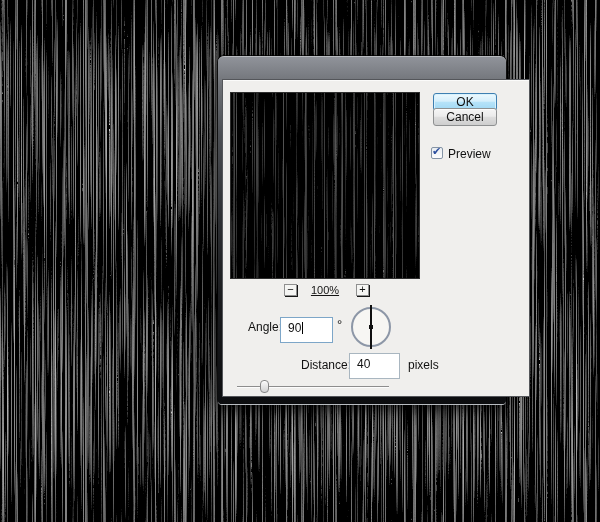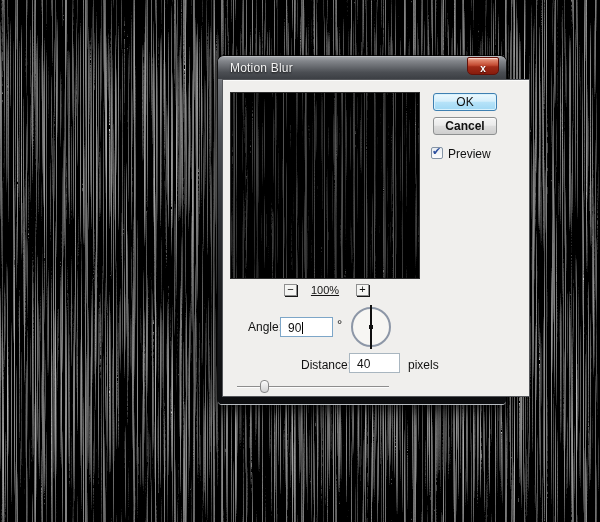--- a/index.html
+++ b/index.html
@@ -40,34 +40,34 @@
   .zlevel{position:absolute;left:58px;top:204px;width:88px;text-align:center;
           font-size:11px;color:#141414;text-decoration:underline;}
 
   
   .btn{position:absolute;left:210px;width:64px;height:18px;border-radius:3px;
        box-sizing:border-box;text-align:center;font-size:12px;color:#101010;
        line-height:16px;cursor:pointer;}
   .btn.ok{top:13px;border:1px solid #3e7fb1;
           background:linear-gradient(180deg,#edf9fe 0%,#d5effc 45%,#b6e3f9 52%,#a0d8f4 100%);
           box-shadow:inset 0 0 0 1px #d9f2fd;}
-  .btn.cancel{top:37px;border:1px solid #8e9091;
+  .btn.cancel{top:28px;border:1px solid #8e9091;
           background:linear-gradient(180deg,#f5f5f5 0%,#ebebeb 45%,#dddddd 52%,#cecece 100%);
-          box-shadow:inset 0 1px 0 #fcfcfc;font-weight:bold;}
+          box-shadow:inset 0 1px 0 #fcfcfc;}
   .chkrow{position:absolute;left:208px;top:66px;height:14px;}
   .checkbox{position:absolute;left:0;top:1px;width:12px;height:12px;box-sizing:border-box;
             border:1px solid #8594a6;border-radius:2px;
             background:linear-gradient(180deg,#e9eef2 0%,#fdfdfd 100%);cursor:pointer;}
   .check{position:absolute;left:0px;top:-3px;font-size:11px;font-weight:bold;color:#2d4f9e;}
   .chklabel{position:absolute;left:17px;top:1px;font-size:12px;color:#111;white-space:nowrap;}
 
   
   .lbl{font-size:12px;color:#111;}
   .angle-label{position:absolute;left:25px;top:240px;}
-  .field{position:absolute;height:20px;box-sizing:border-box;background:#fff;
+  .field{position:absolute;height:26px;box-sizing:border-box;background:#fff;
          font-size:12px;color:#111;padding:3px 0 0 7px;cursor:text;}
   .field.angle{left:57px;top:237px;width:53px;border:1px solid #7da6c8;}
   .caret{display:inline-block;width:1px;height:12px;background:#000;vertical-align:-2px;margin-left:1px;}
   .deg{position:absolute;left:114px;top:237px;font-size:13px;color:#111;}
   .dial{position:absolute;left:128px;top:227px;width:36px;height:36px;border-radius:50%;
         border:2px solid #8d97a7;background:#f7f6f3;cursor:pointer;}
   .dial-line{position:absolute;left:17px;top:-4px;width:2px;height:44px;background:#101010;}
   .dial-dot{position:absolute;left:16px;top:16px;width:4px;height:4px;background:#101010;}
 
   
@@ -92,26 +92,20 @@
       <filter id="f-bg" x="0" y="0" width="100%" height="100%">
         <feTurbulence type="turbulence" baseFrequency="0.9 0.004" numOctaves="2" seed="8" stitchTiles="stitch"></feTurbulence>
         <feColorMatrix type="matrix" values="0.9 0 0 0 -0.22  0.9 0 0 0 -0.22  0.9 0 0 0 -0.22  0 0 0 0 1"></feColorMatrix>
       </filter>
     </defs>
     <rect width="600" height="522" fill="#000000"></rect>
     <rect width="600" height="522" filter="url(#f-bg)" opacity="0.95"></rect>
   </svg>
 
   <div class="dialog">
-    <div class="titlebar">
-      <span class="title">Motion Blur</span>
-      <div class="close">
-        <span>x</span>
-      </div>
-    </div>
 
     <div class="client">
 
       <div class="preview-box">
         <svg width="188" height="185">
           <defs>
             <filter id="f-prev" x="0" y="0" width="100%" height="100%">
               <feTurbulence type="turbulence" baseFrequency="0.9 0.005" numOctaves="2" seed="4" stitchTiles="stitch"></feTurbulence>
               <feColorMatrix type="matrix" values="0.9 0 0 0 -0.24  0.9 0 0 0 -0.24  0.9 0 0 0 -0.24  0 0 0 0 1"></feColorMatrix>
             </filter>

